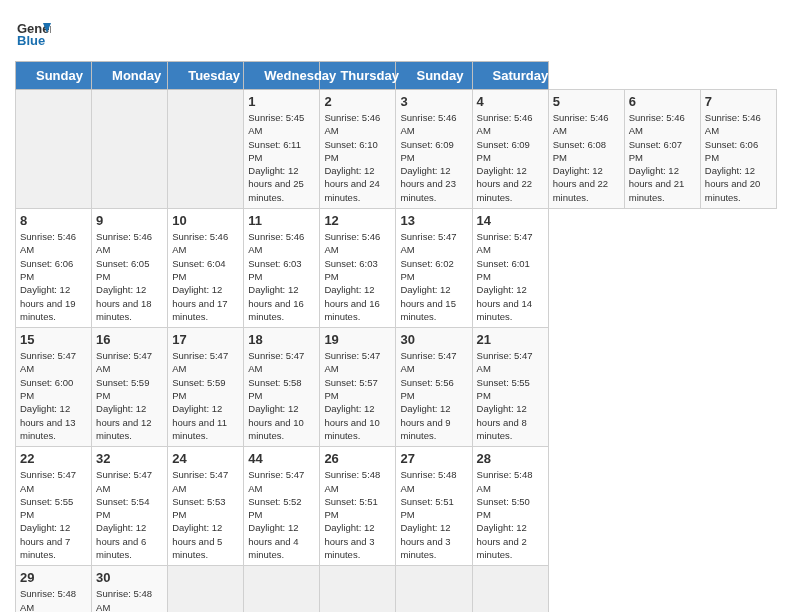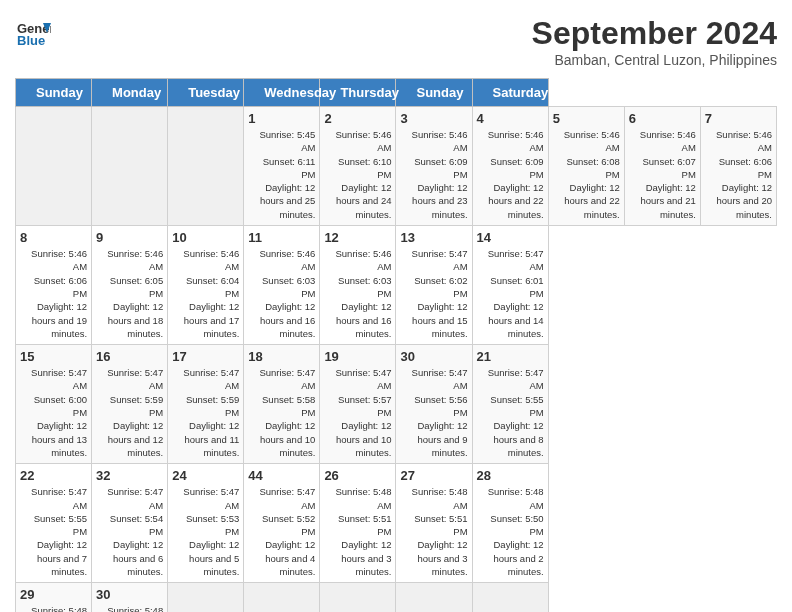--- a/index.html
+++ b/index.html
@@ -66,40 +66,35 @@
     .day-num {
       font-size: 13px;
       font-weight: bold;
       display: block;
       margin-bottom: 2px;
     }
     .day-info {
       font-size: 9.5px;
       line-height: 1.4;
       color: #333;
-      text-align: right;
     }
     .empty-cell {
       background: #f0f0f0 !important;
     }
   </style>
 </head>
 <body>
 
 <div class="header-area">
   <div class="logo">
     <svg class="logo-icon" viewBox="0 0 36 36">
       <text x="2" y="18" font-size="13" font-weight="bold" fill="#333">General</text>
       <text x="2" y="30" font-size="13" font-weight="bold" fill="#1a6faf">Blue</text>
       <polygon points="28,8 36,8 32,18" fill="#1a6faf"></polygon>
     </svg>
-  </div>
-  <div class="title-area">
-    <div class="month-title">September 2024</div>
-    <div class="location-title">Bamban, Central Luzon, Philippines</div>
   </div>
 </div>
 
 <table>
   <thead>
     <tr id="header-row">
         <th>Sunday</th>
         <th>Monday</th>
         <th>Tuesday</th>
         <th>Wednesday</th>

